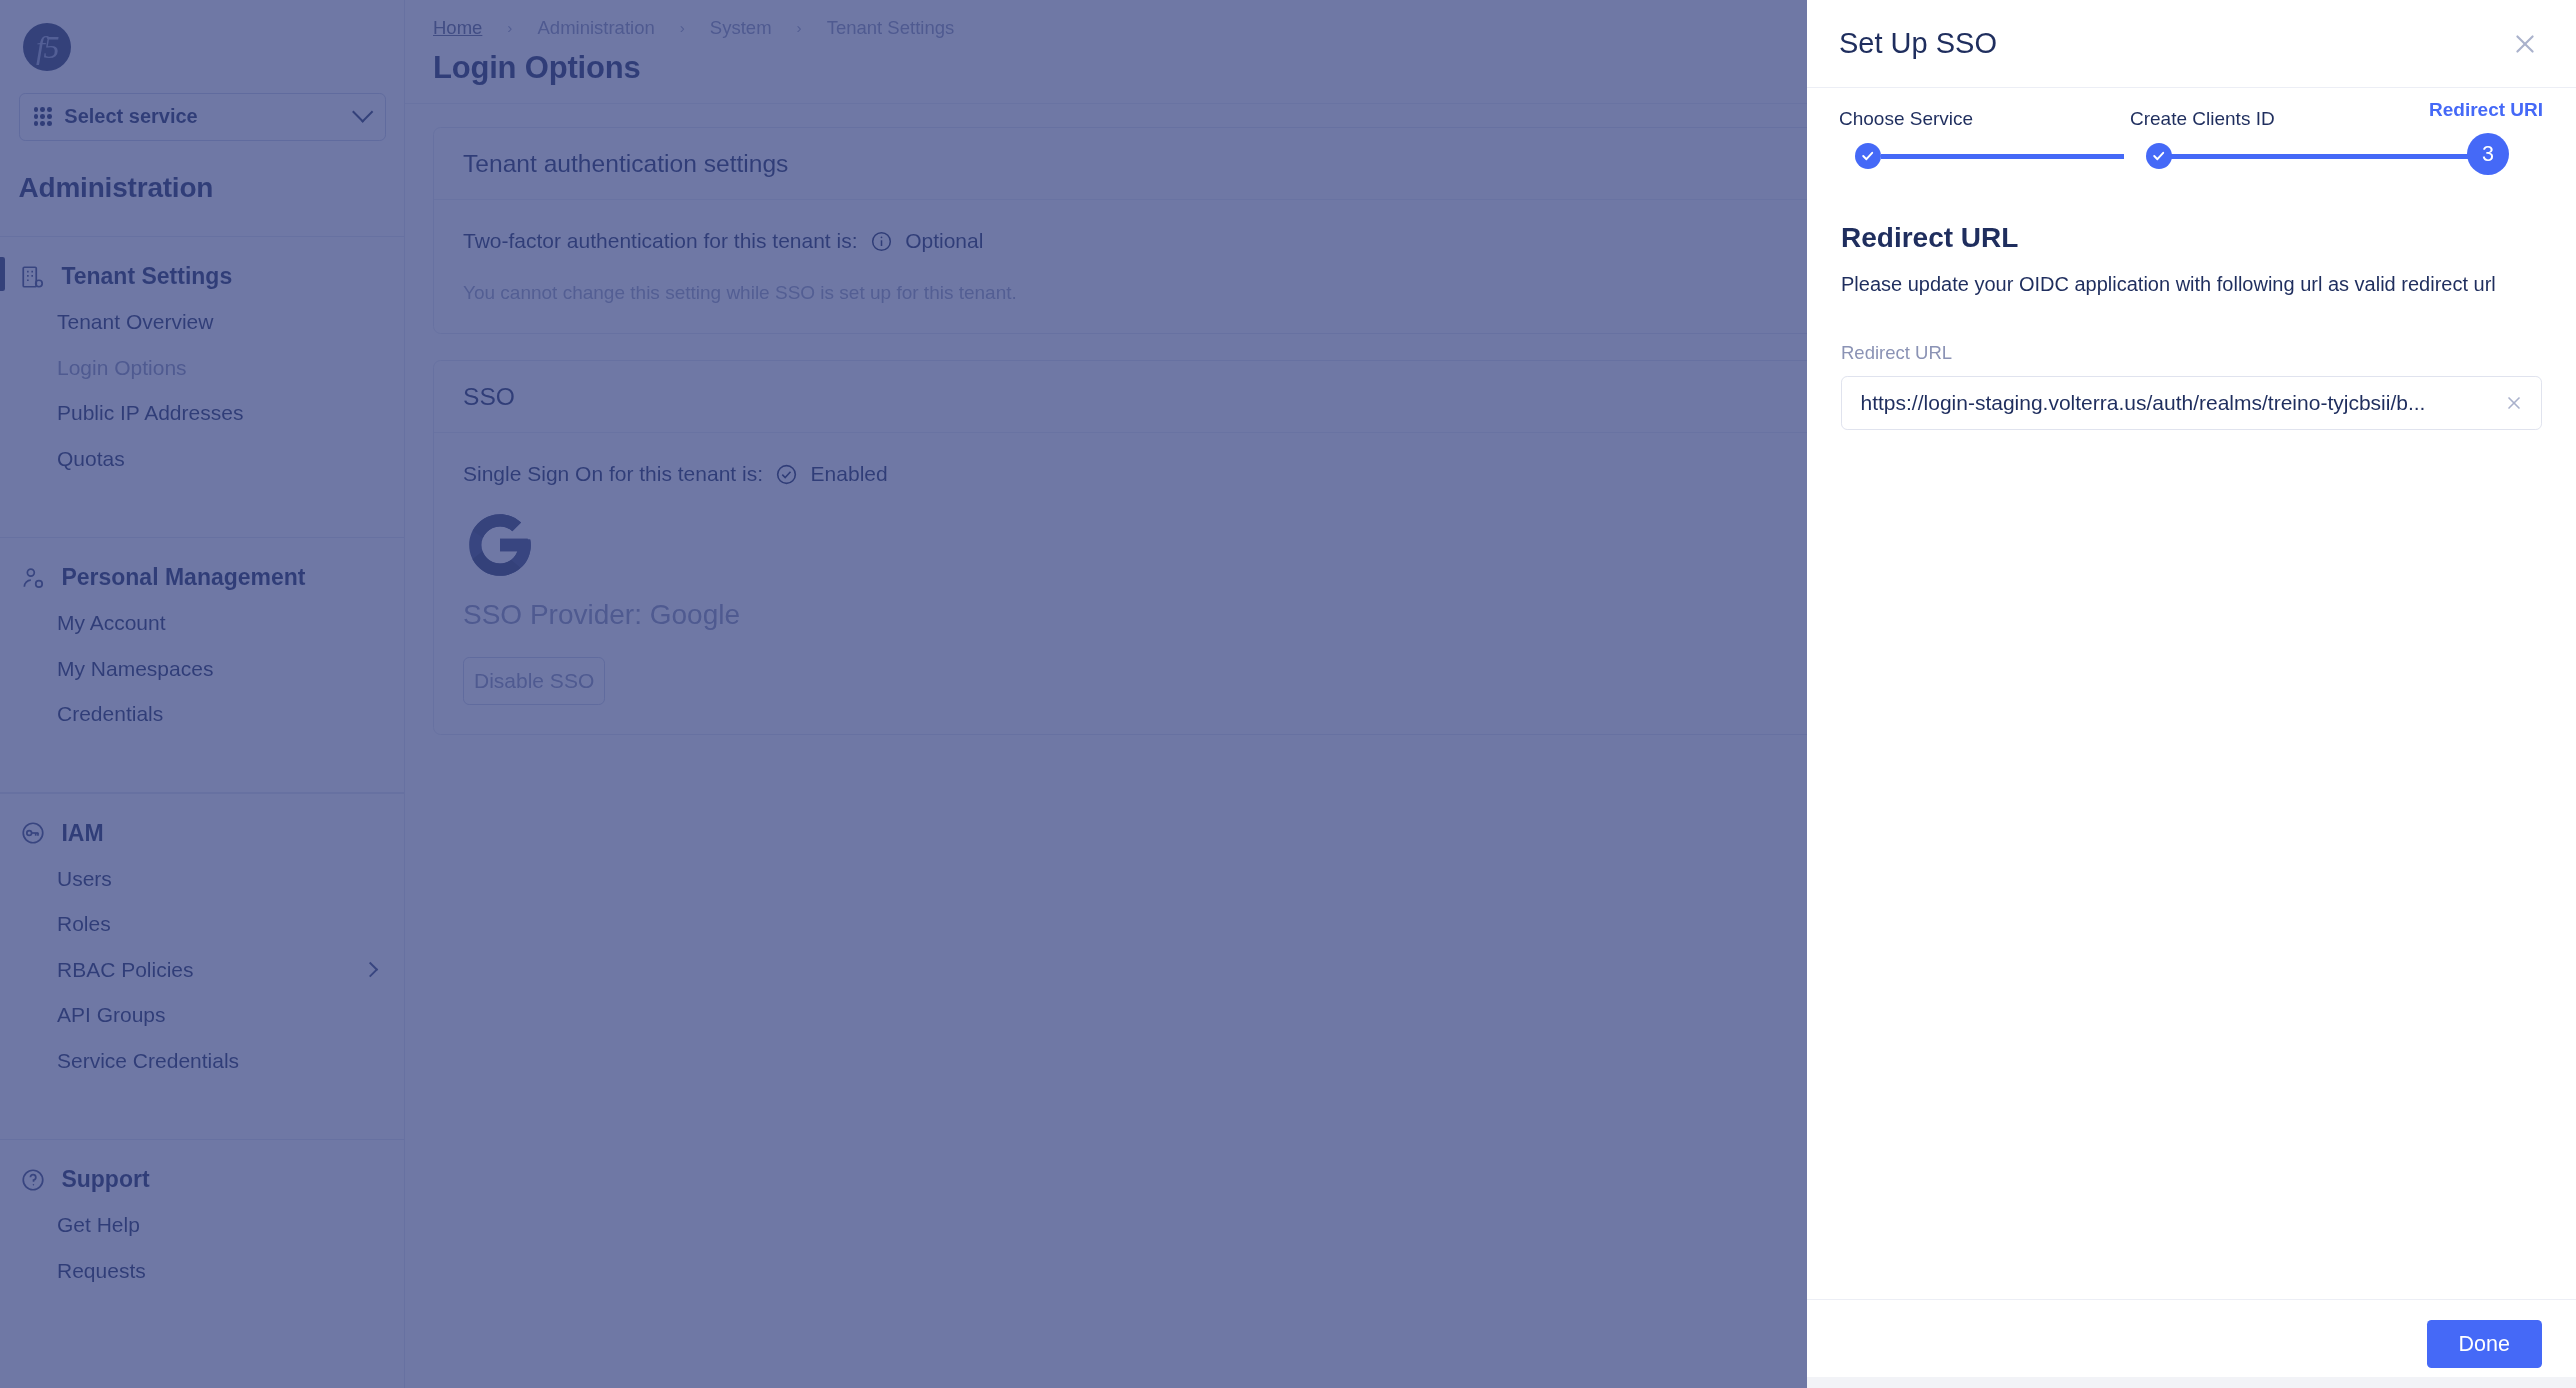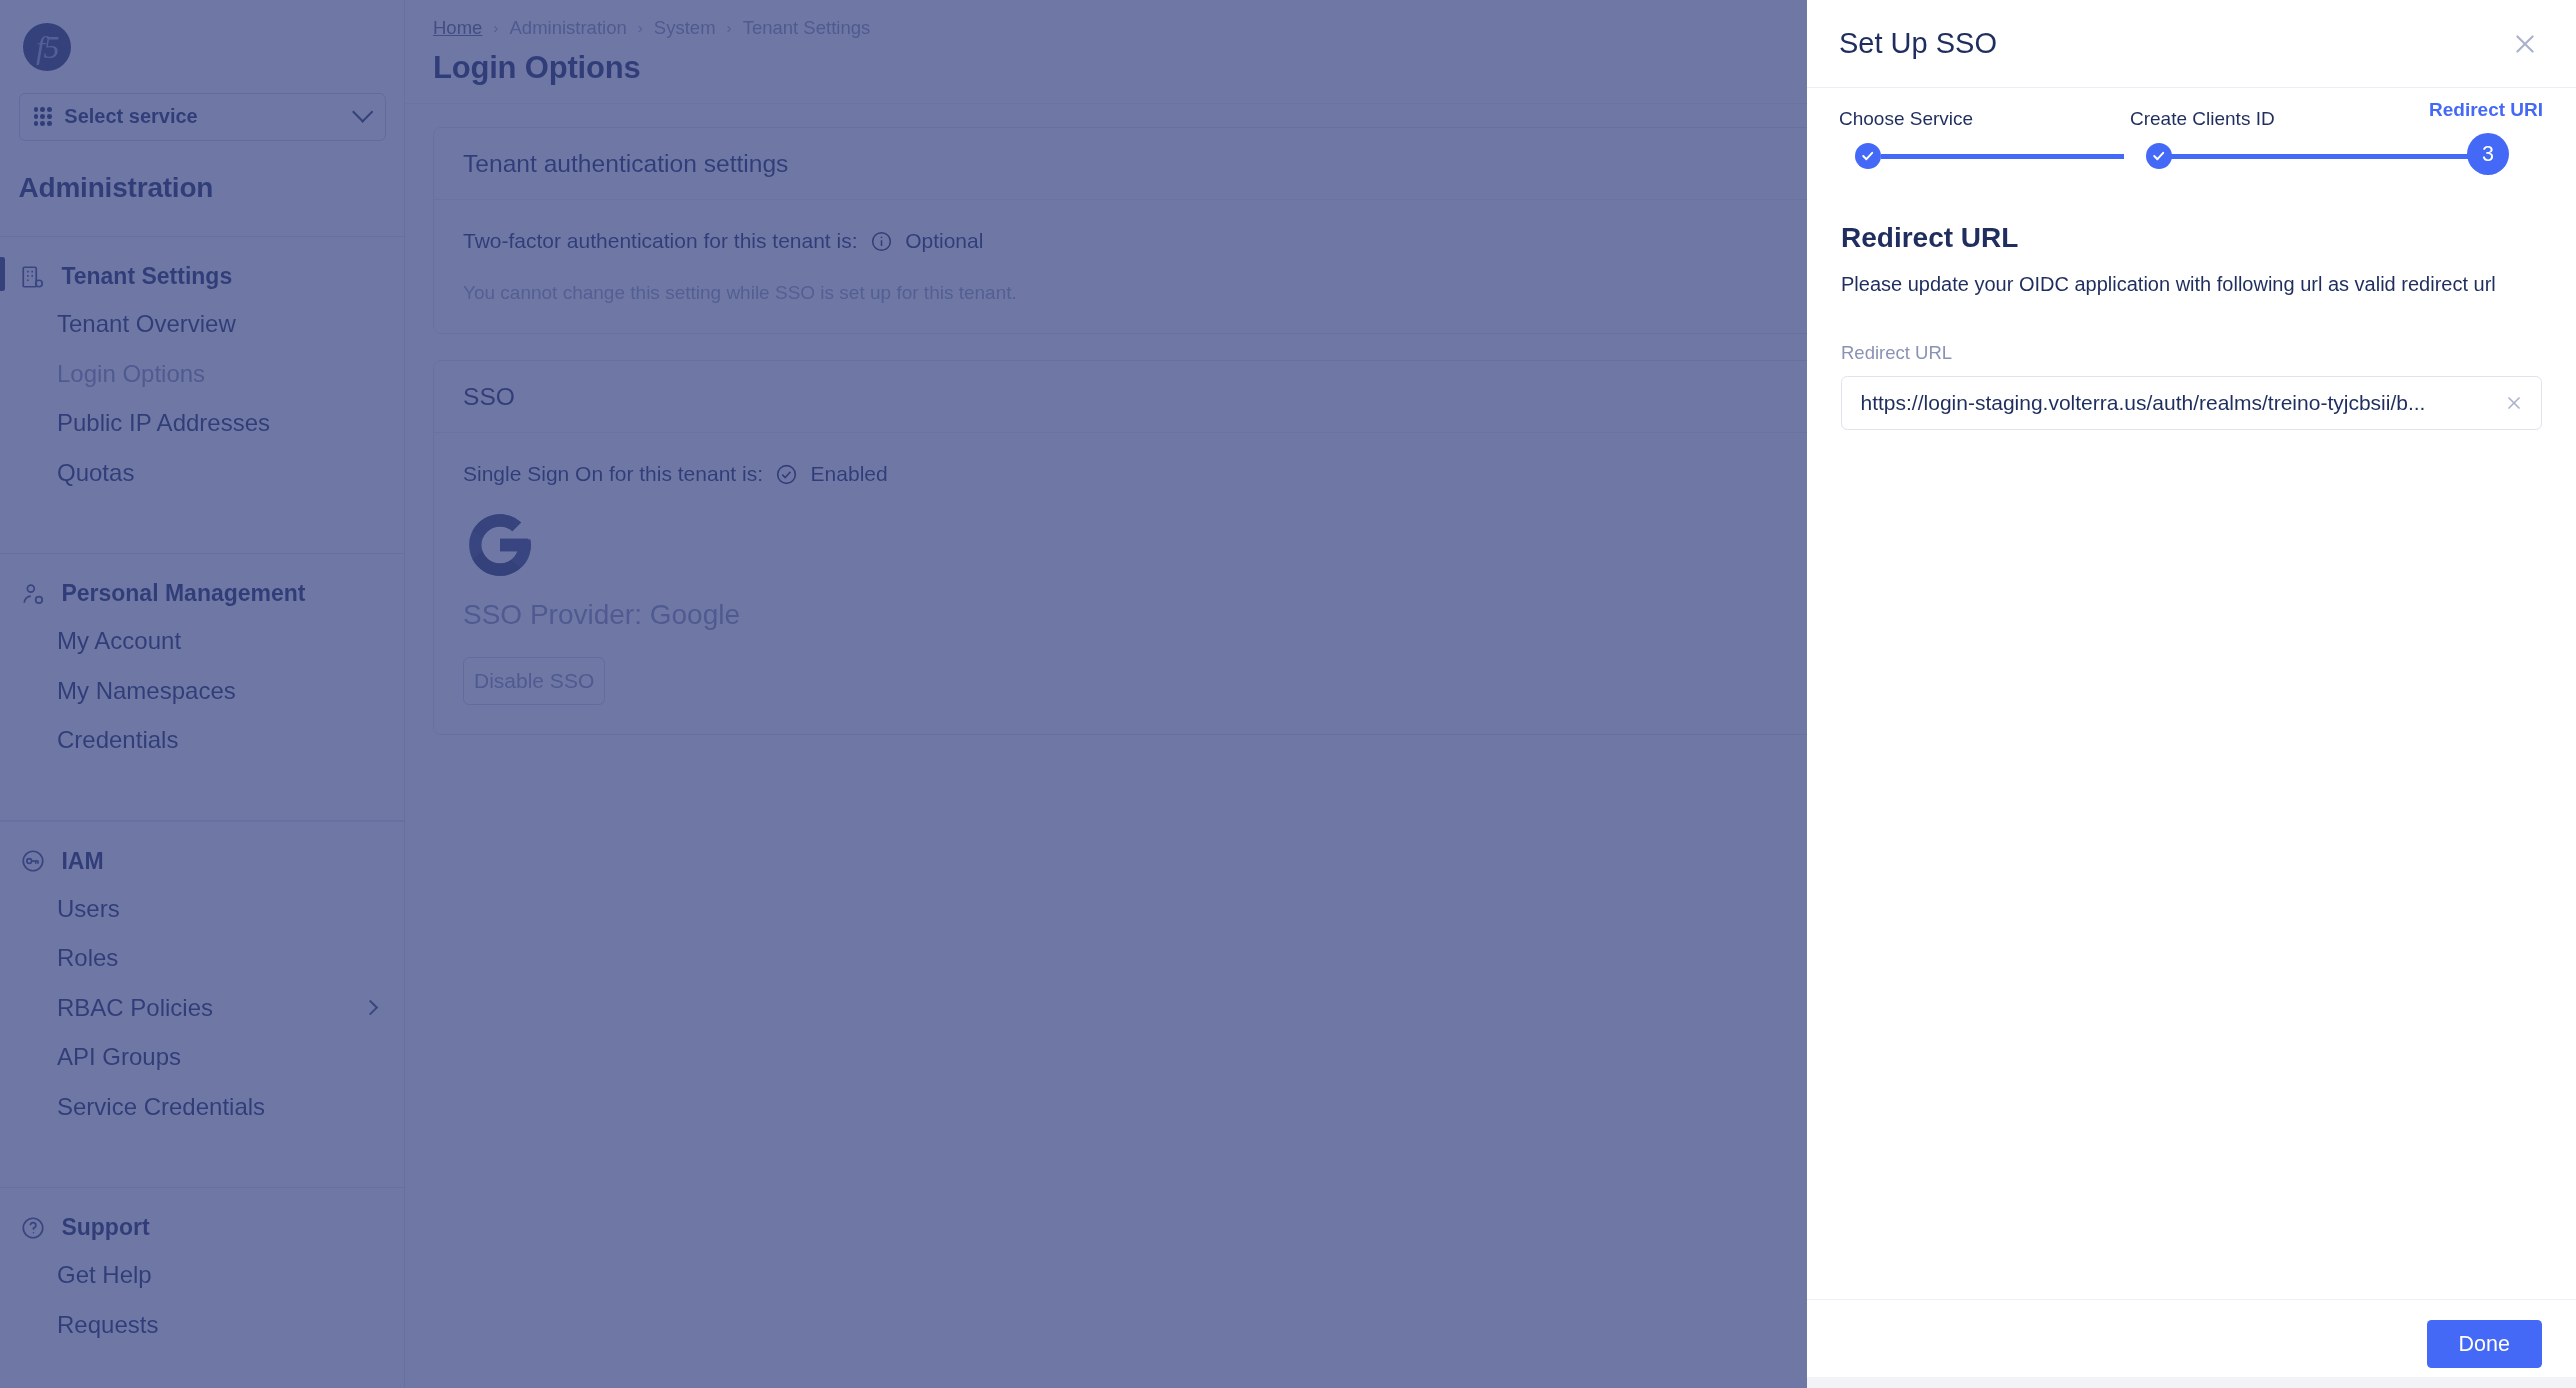--- a/index.html
+++ b/index.html
@@ -66,33 +66,33 @@
     padding-left: 20px; margin-bottom: 9.2px;
   }
   .group-head .glabel {
     font-size: 23px; font-weight: bold; color: #1f2e5e;
   }
   .gicon { width: 26px; height: 26px; flex: 0 0 26px; color: #3c4a7a; }
   .gicon svg { width: 100%; height: 100%; display: block; }
   .nav-item {
     display: flex; align-items: center;
     padding: 10.8px 28px 10.8px 57px;
-    font-size: 24px; color: #1f2e5e;
+    font-size: 21px; color: #1f2e5e;
   }
   .nav-item.muted { color: #8b93b5; }
   .nav-item .chev-right {
     margin-left: auto; width: 10.8px; height: 10.8px;
     border-right: 2.3px solid #3c4a7a; border-top: 2.3px solid #3c4a7a;
     transform: rotate(45deg);
   }
 
   
   #main { flex: 1 1 auto; height: 100%; position: relative; background: #ffffff; }
   .page-head { padding: 17px 0 0 28px; }
-  .breadcrumb { display: flex; align-items: center; gap: 11px; font-size: 18.5px; color: #8b93b5; }
+  .breadcrumb { display: flex; align-items: center; gap: 25px; font-size: 18.5px; color: #8b93b5; }
   .breadcrumb .crumb-link { color: #5a6488; text-decoration: underline; }
   .breadcrumb .sep { color: #9aa2bf; font-size: 15.4px; }
   .page-title { font-size: 31px; color: #1f2e5e; margin-top: 10.8px; letter-spacing: -0.2px; }
   .head-rule { height: 1.5px; background: #e8ebf3; margin-top: 17px; }
 
   .content-pad { padding: 23px 28px 0 28px; }
   .card {
     border: 1.5px solid #e3e6ef; border-radius: 7.7px; background: #ffffff;
     margin-bottom: 26px; overflow: hidden;
   }

